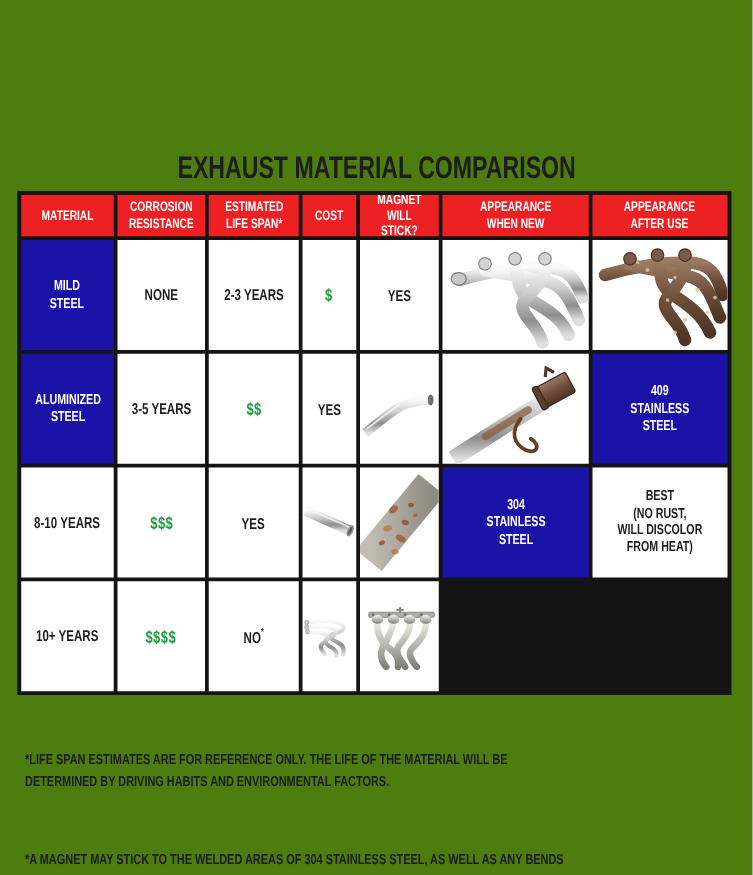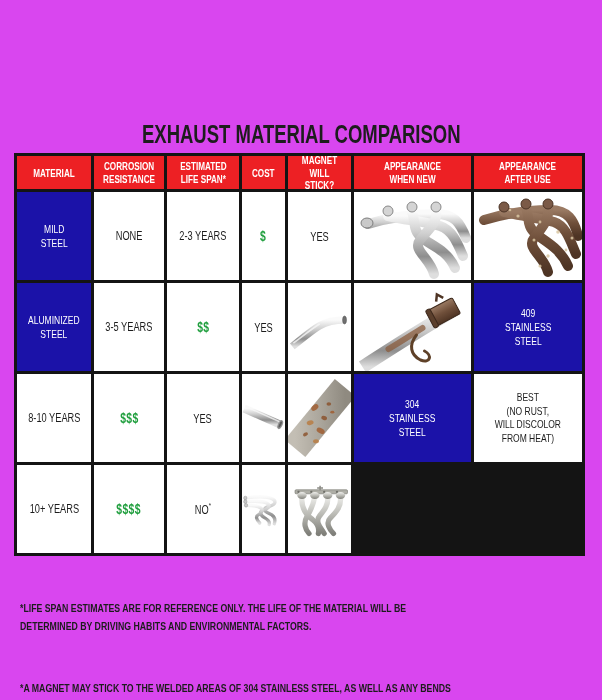--- a/index.html
+++ b/index.html
@@ -1,17 +1,17 @@
 <!DOCTYPE html>
 <html><head>
 <meta charset="utf-8">
 <style>
   html,body{margin:0;padding:0;background:#ffffff;}
   .stage{
-    position:relative;width:602px;height:700px;background:#d946ef;overflow:hidden;
+    position:relative;width:602px;height:700px;background:#4d7c0f;overflow:hidden;
     font-family:"Liberation Sans",sans-serif;
   }
   
   .cx{display:inline-block;transform:scaleX(.74);transform-origin:50% 50%;white-space:pre-line;}
   .cxl{display:inline-block;transform:scaleX(.76);transform-origin:0 50%;white-space:pre-line;}
 
   .title{
     margin:121px 0 0 0;text-align:center;
     font-weight:700;font-size:25px;letter-spacing:0px;color:#1d1d1d;line-height:1.05;
   }
@@ -24,22 +24,22 @@
     gap:3px;
     background:#141414;
     border:3px solid #141414;
     width:max-content;
   }
   .cell{
     display:flex;align-items:center;justify-content:center;text-align:center;
     background:#ffffff;overflow:hidden;position:relative;
   }
   .hdr{background:#ed2024;color:#ffffff;font-weight:700;font-size:11px;line-height:1.12;}
-  .mat{background:#1b12a8;color:#ffffff;font-weight:400;font-size:11.5px;line-height:1.22;}
-  .val{color:#1c1c1c;font-weight:400;font-size:12.5px;line-height:1.18;}
+  .mat{background:#1b12a8;color:#ffffff;font-weight:700;font-size:11.5px;line-height:1.22;}
+  .val{color:#1c1c1c;font-weight:700;font-size:12.5px;line-height:1.18;}
   .cost{color:#1f9e3d;font-weight:700;font-size:14px;letter-spacing:.5px;}
   .magnet sup{font-size:8px;vertical-align:6px;}
   .photo{padding:0;}
   .photo svg{display:block;width:100%;height:100%;}
 
   .notes{margin:10px 0 0 20px;color:#1c1c1c;font-weight:700;font-size:11.5px;line-height:1.55;}
   .notes div{white-space:nowrap;margin-top:44px;}
 </style>
 </head>
 <body>

